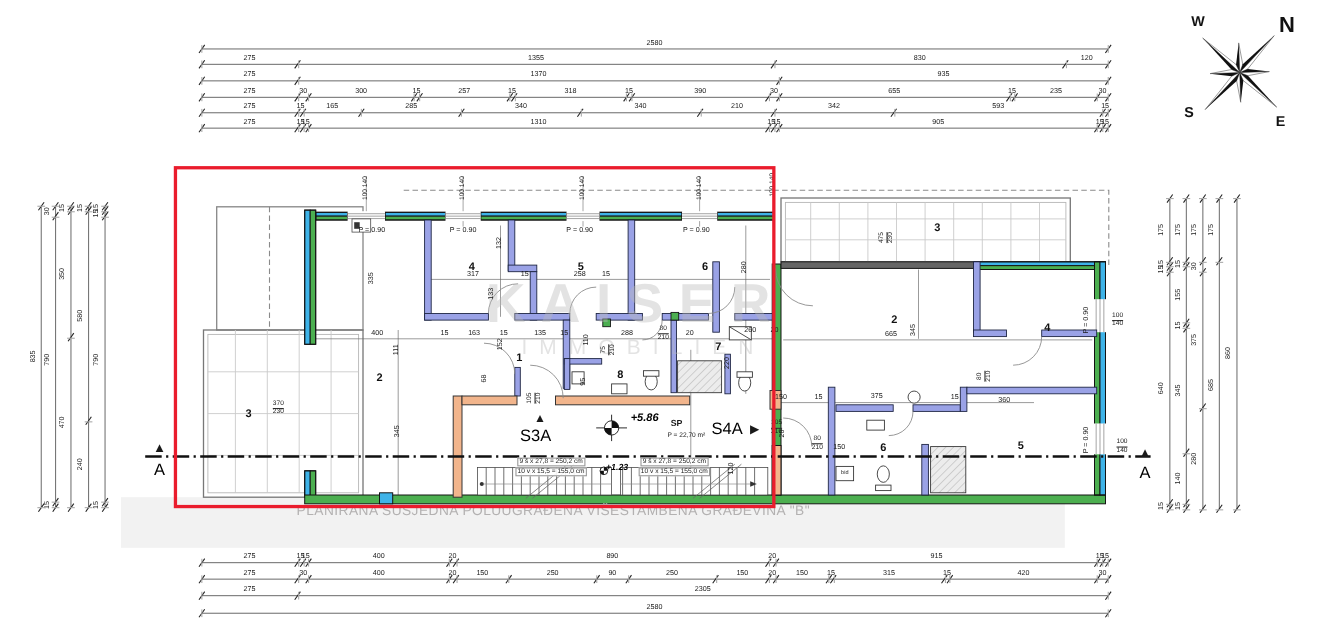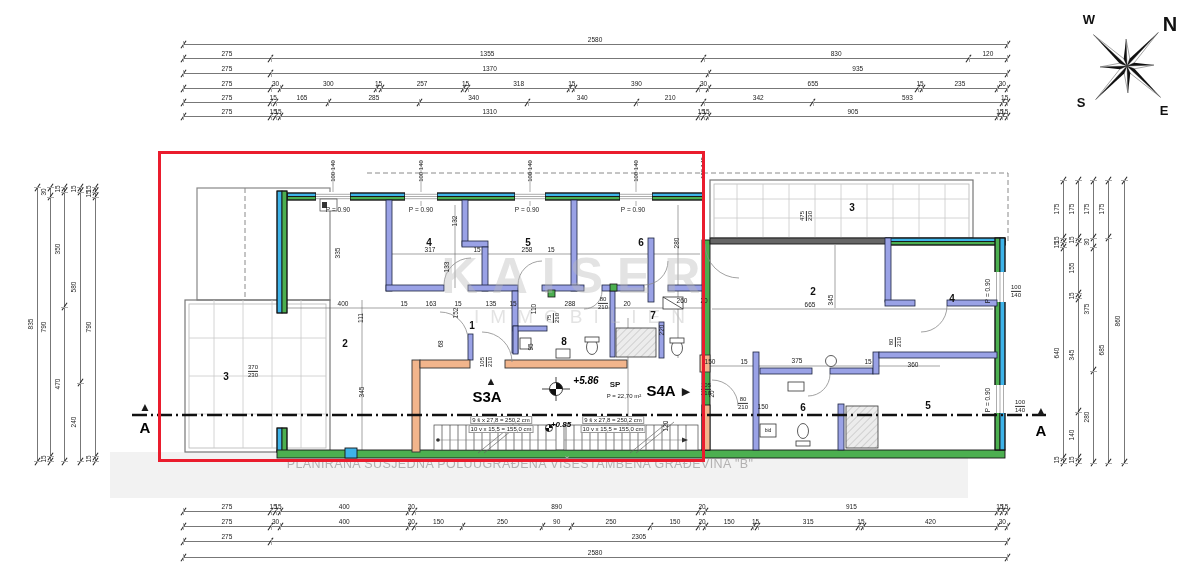--- a/index.html
+++ b/index.html
@@ -8,21 +8,21 @@
   }
   html,body{margin:0;padding:0;background:#fff;}
   #canvas{position:relative;width:1200px;height:576px;background:#fff;overflow:hidden;
           font-family:"Liberation Sans", sans-serif;}
   #plan-svg{position:absolute;left:0;top:0;z-index:10;}
   #labels-layer,#dims-layer{position:absolute;left:0;top:0;width:1200px;height:576px;z-index:20;pointer-events:none;}
   .plab{position:absolute;font-size:6.5px;color:#1a1a1a;white-space:nowrap;
         transform:translate(-50%,-50%);line-height:1;}
   .plab.rot{transform:translate(-50%,-50%) rotate(-90deg);}
   .room{font-size:10px;font-weight:bold;color:#111;}
-  .marker{font-size:15px;font-weight:bold;color:#000;}
+  .marker{font-size:15px;font-weight:normal;color:#000;}
   .level{font-size:10px;font-weight:bold;font-style:italic;color:#000;}
   .sp{font-size:8px;font-weight:bold;}
   .wm1{font-size:50px;font-weight:bold;color:rgba(185,185,185,0.40);letter-spacing:14px;}
   .wm2{font-size:19px;color:rgba(185,185,185,0.40);letter-spacing:11px;}
   .stx{font-size:6px;border:0.5px solid #999;background:rgba(255,255,255,.9);padding:0 1px;}
   .frac{display:inline-block;text-align:center;font-size:6px;line-height:1.1;}
   .frac .den{border-top:0.8px solid #333;display:block;}
   .dline{position:absolute;background:#777;}
   .tick{position:absolute;width:9px;height:1px;background:#222;}
   .ext{position:absolute;background:#aaa;}
@@ -689,31 +689,31 @@
       <div class="plab rot" style="left: 895px; top: 342px;"><span class="frac"><span>80</span><span class="den">210</span></span></div>
       <div class="plab marker" style="left: 487px; top: 396px;">S3A</div>
       <div class="plab" style="left: 491px; top: 381px; font-size: 11px;">▲</div>
       <div class="plab marker" style="left: 661px; top: 390px;">S4A</div>
       <div class="plab" style="left: 686px; top: 391px; font-size: 11px;">▶</div>
       <div class="plab marker" style="left: 145px; top: 427px;">A</div>
       <div class="plab" style="left: 145px; top: 407px; font-size: 12px;">▲</div>
       <div class="plab marker" style="left: 1041px; top: 430px;">A</div>
       <div class="plab" style="left: 1041px; top: 411px; font-size: 12px;">▲</div>
       <div class="plab level" style="left: 586px; top: 381px;">+5.86</div>
-      <div class="plab level" style="left: 561px; top: 425px; font-size: 8px;">+0.85</div>
+      <div class="plab level" style="left: 561px; top: 425px; font-size: 8px;">+1.23</div>
       <div class="plab sp" style="left: 615px; top: 385px;">SP</div>
       <div class="plab" style="left: 624px; top: 396px; font-size: 6px;">P = 22,70 m²</div>
       <div class="plab stx" style="left: 501px; top: 420px;">9 š x 27,8 = 250,2 cm</div>
       <div class="plab stx" style="left: 501px; top: 429px;">10 v x 15,5 = 155,0 cm</div>
       <div class="plab stx" style="left: 613px; top: 420px;">9 š x 27,8 = 250,2 cm</div>
       <div class="plab stx" style="left: 613px; top: 429px;">10 v x 15,5 = 155,0 cm</div>
       <div class="plab" style="left: 768px; top: 430px; font-size: 5px;">bid</div>
     </div>
 
   <span class="compass-letter" style="left:1170px;top:24px;font-size:20px;">N</span>
   <span class="compass-letter" style="left:1089px;top:19px;font-size:13px;">W</span>
   <span class="compass-letter" style="left:1081px;top:102px;font-size:13px;">S</span>
   <span class="compass-letter" style="left:1164px;top:110px;font-size:13px;">E</span>
 
-  <div class="note" style="left:520px;top:457px;">PLANIRANA SUSJEDNA POLUUGRAĐENA VIŠESTAMBENA GRAĐEVINA "B"</div>
+  <div class="note" style="left:503px;top:457px;">PLANIRANA SUSJEDNA POLUUGRAĐENA VIŠESTAMBENA GRAĐEVINA "B"</div>
 
   <div id="red-rect" style="left:158px;top:151px;width:541px;height:305px;"></div>
 </div>
 
 </body></html>

